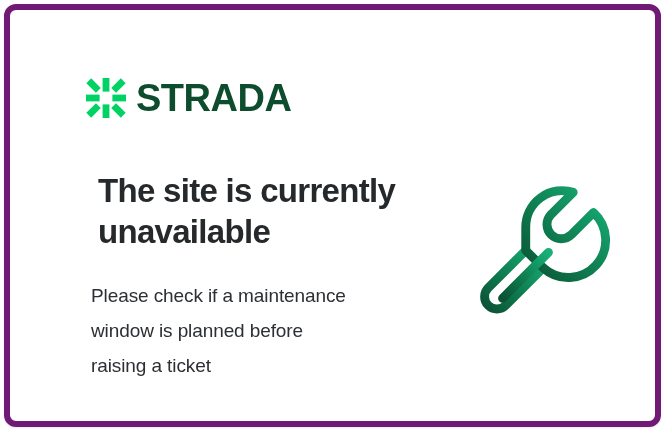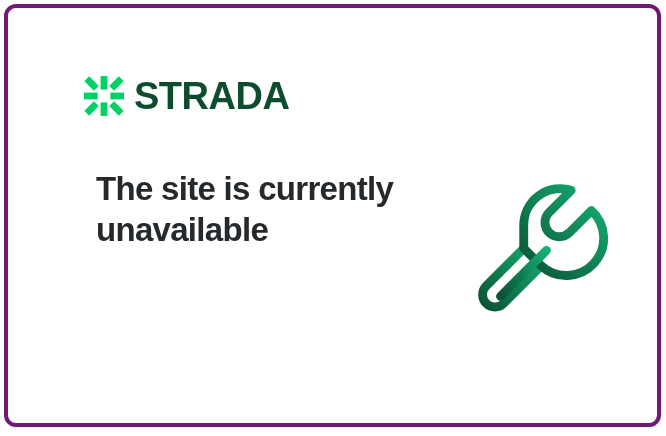--- a/index.html
+++ b/index.html
@@ -24,21 +24,21 @@
 
   
   .card {
     position: absolute;
     left: 4px;
     top: 4px;
     width: 657px;
     height: 423px;
     box-sizing: border-box;
     background: #ffffff;
-    border: 4px solid #701a75;
+    border: 6px solid #701a75;
     border-radius: 12px;
     box-shadow: 0 1px 2px rgba(30, 35, 45, 0.10);
     overflow: hidden;
   }
 
   
   .brand {
     position: absolute;
     left: 76px;
     top: 68px;
@@ -127,20 +127,25 @@
           <rect x="16.6" y="30.8" width="6.8" height="13.6" transform="rotate(45 20 20)"></rect>
           <rect x="16.6" y="-4.4" width="6.8" height="13.6" transform="rotate(-45 20 20)"></rect>
           <rect x="16.6" y="30.8" width="6.8" height="13.6" transform="rotate(-45 20 20)"></rect>
         </g>
       </svg>
       <span class="brand-word">STRADA</span>
     </div>
 
     <h1 class="headline">The site is currently unavailable</h1>
 
+    <p class="body-copy">
+      <span class="line">Please check if a maintenance</span>
+      <span class="line">window is planned before</span>
+      <span class="line">raising a ticket</span>
+    </p>
 
     <svg class="wrench" viewBox="0 0 160 160" aria-hidden="true">
       <defs>
         <linearGradient id="wrenchGrad" x1="0" y1="1" x2="1" y2="0">
           <stop offset="0%" stop-color="#0a5234"></stop>
           <stop offset="45%" stop-color="#0f7d50"></stop>
           <stop offset="100%" stop-color="#17b077"></stop>
         </linearGradient>
       </defs>
       <g fill="none" stroke="url(#wrenchGrad)" stroke-width="9" stroke-linecap="round" stroke-linejoin="round">

